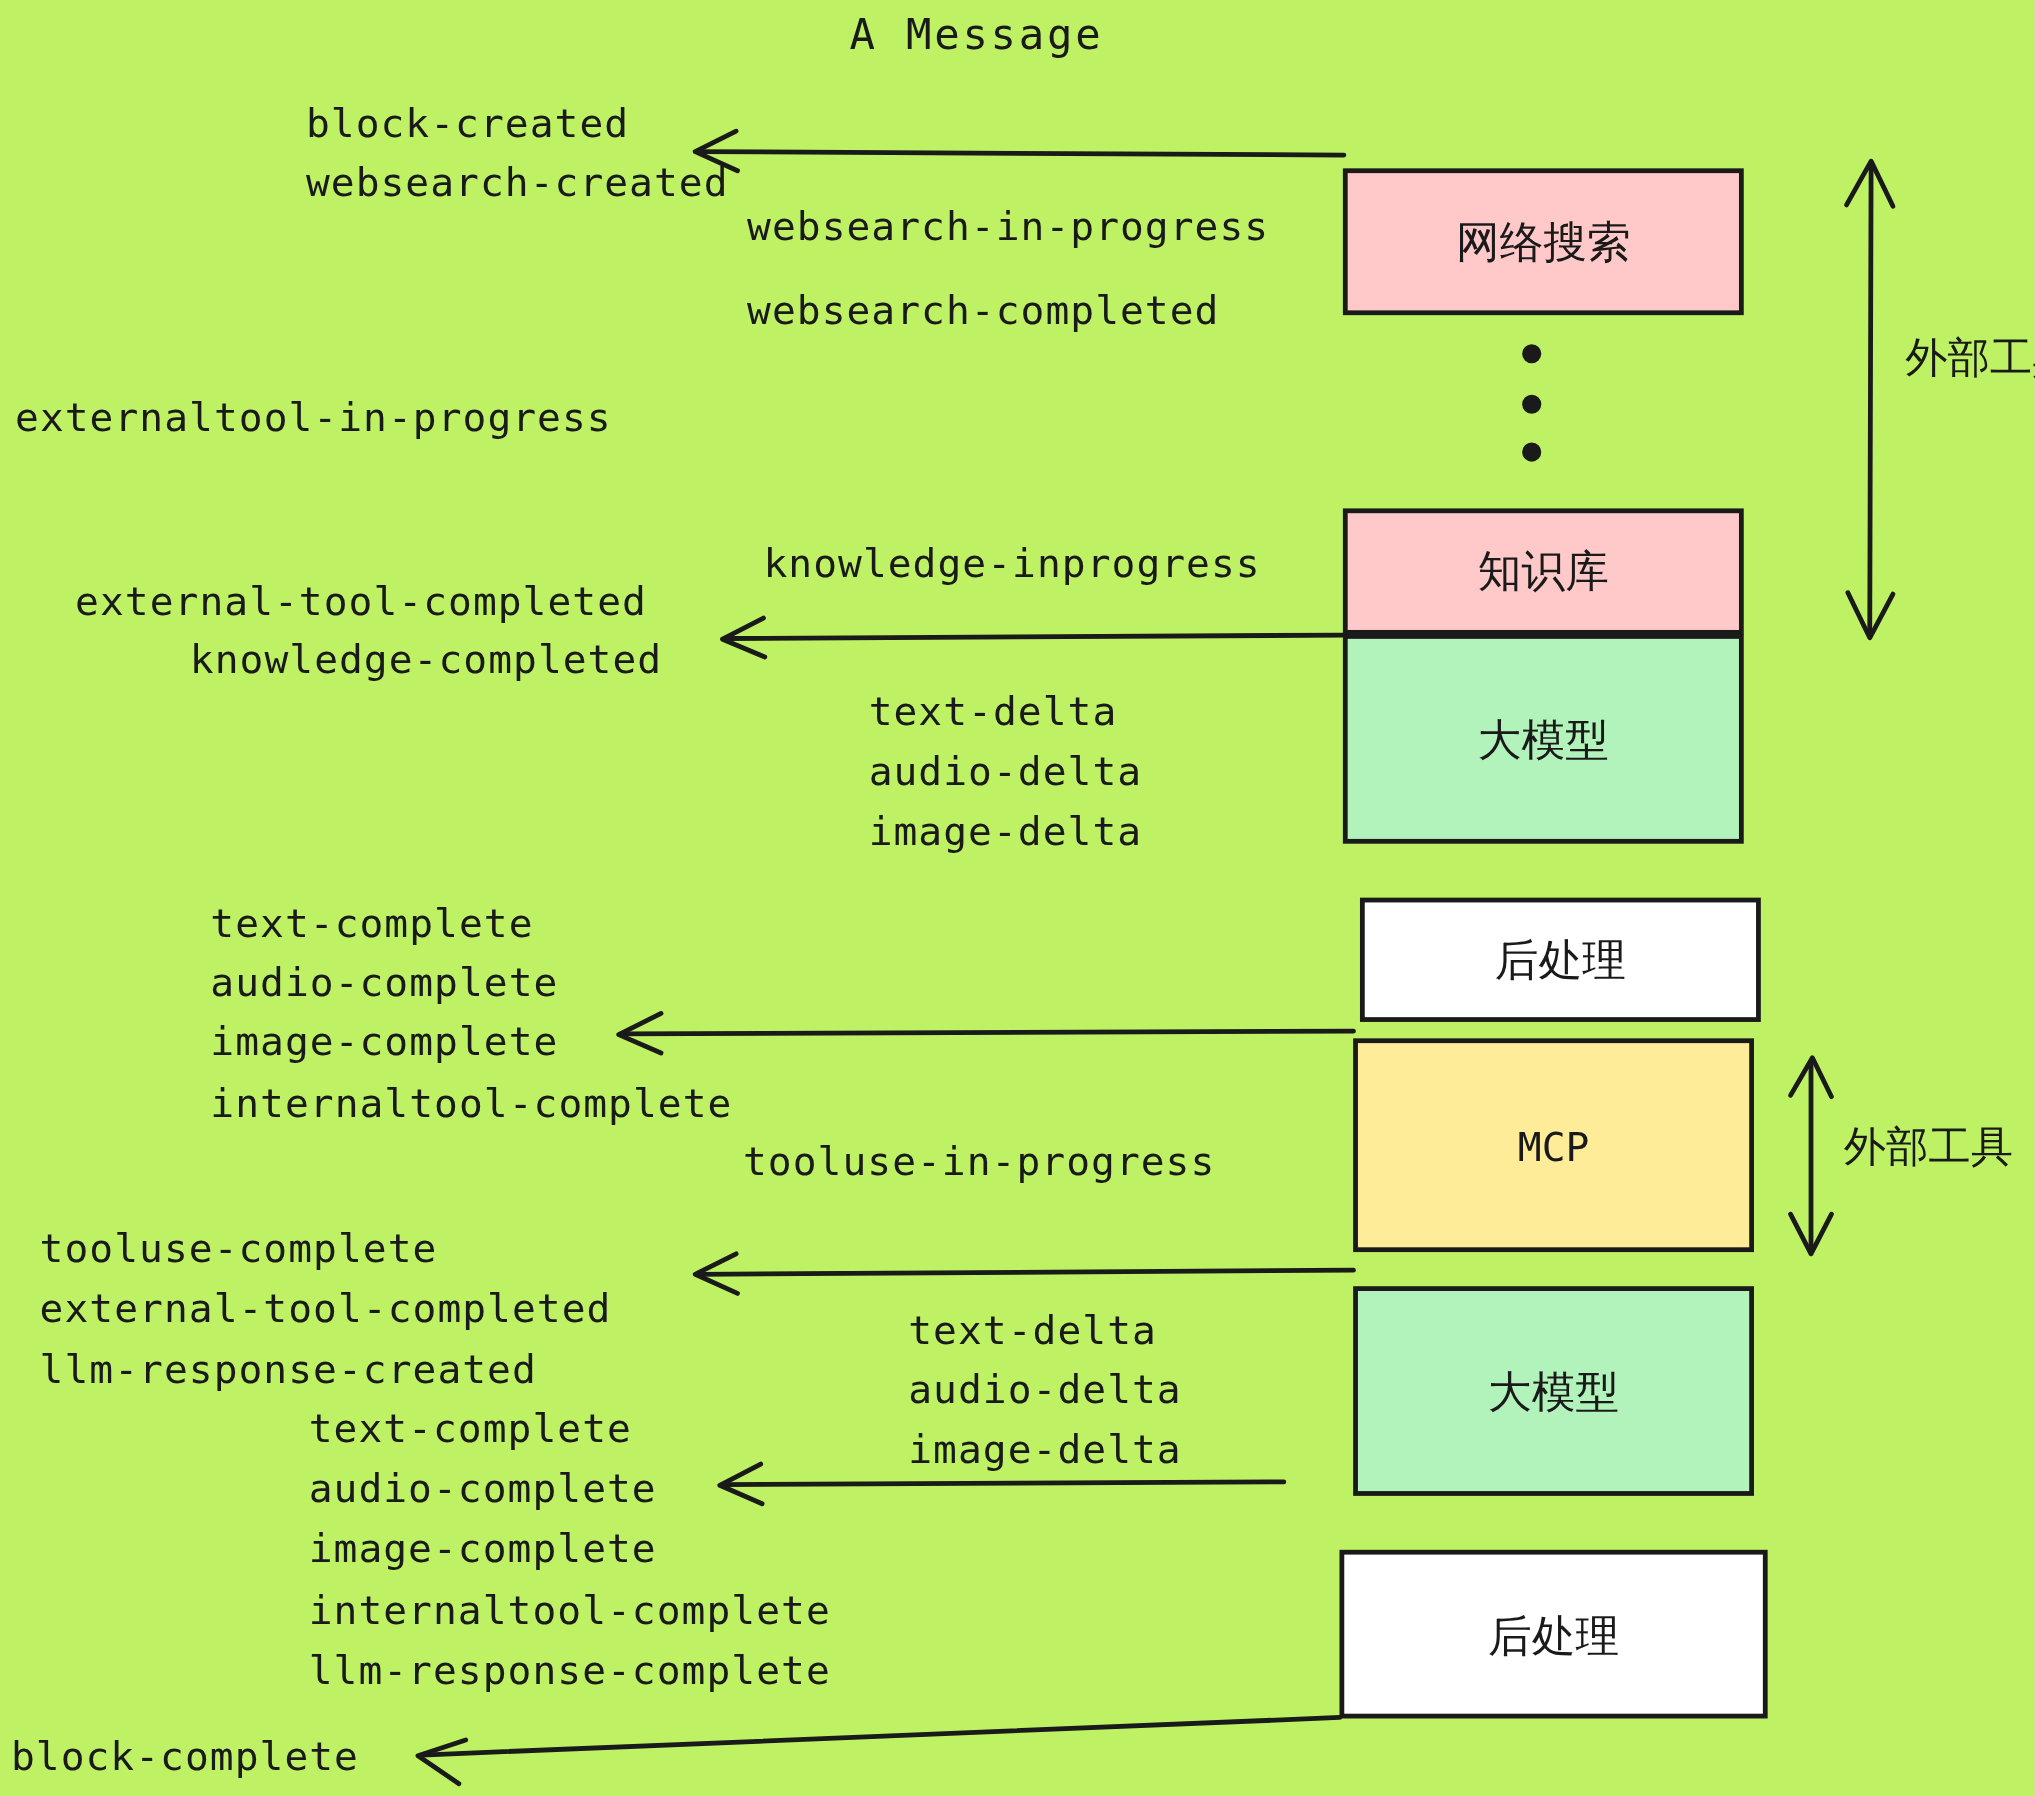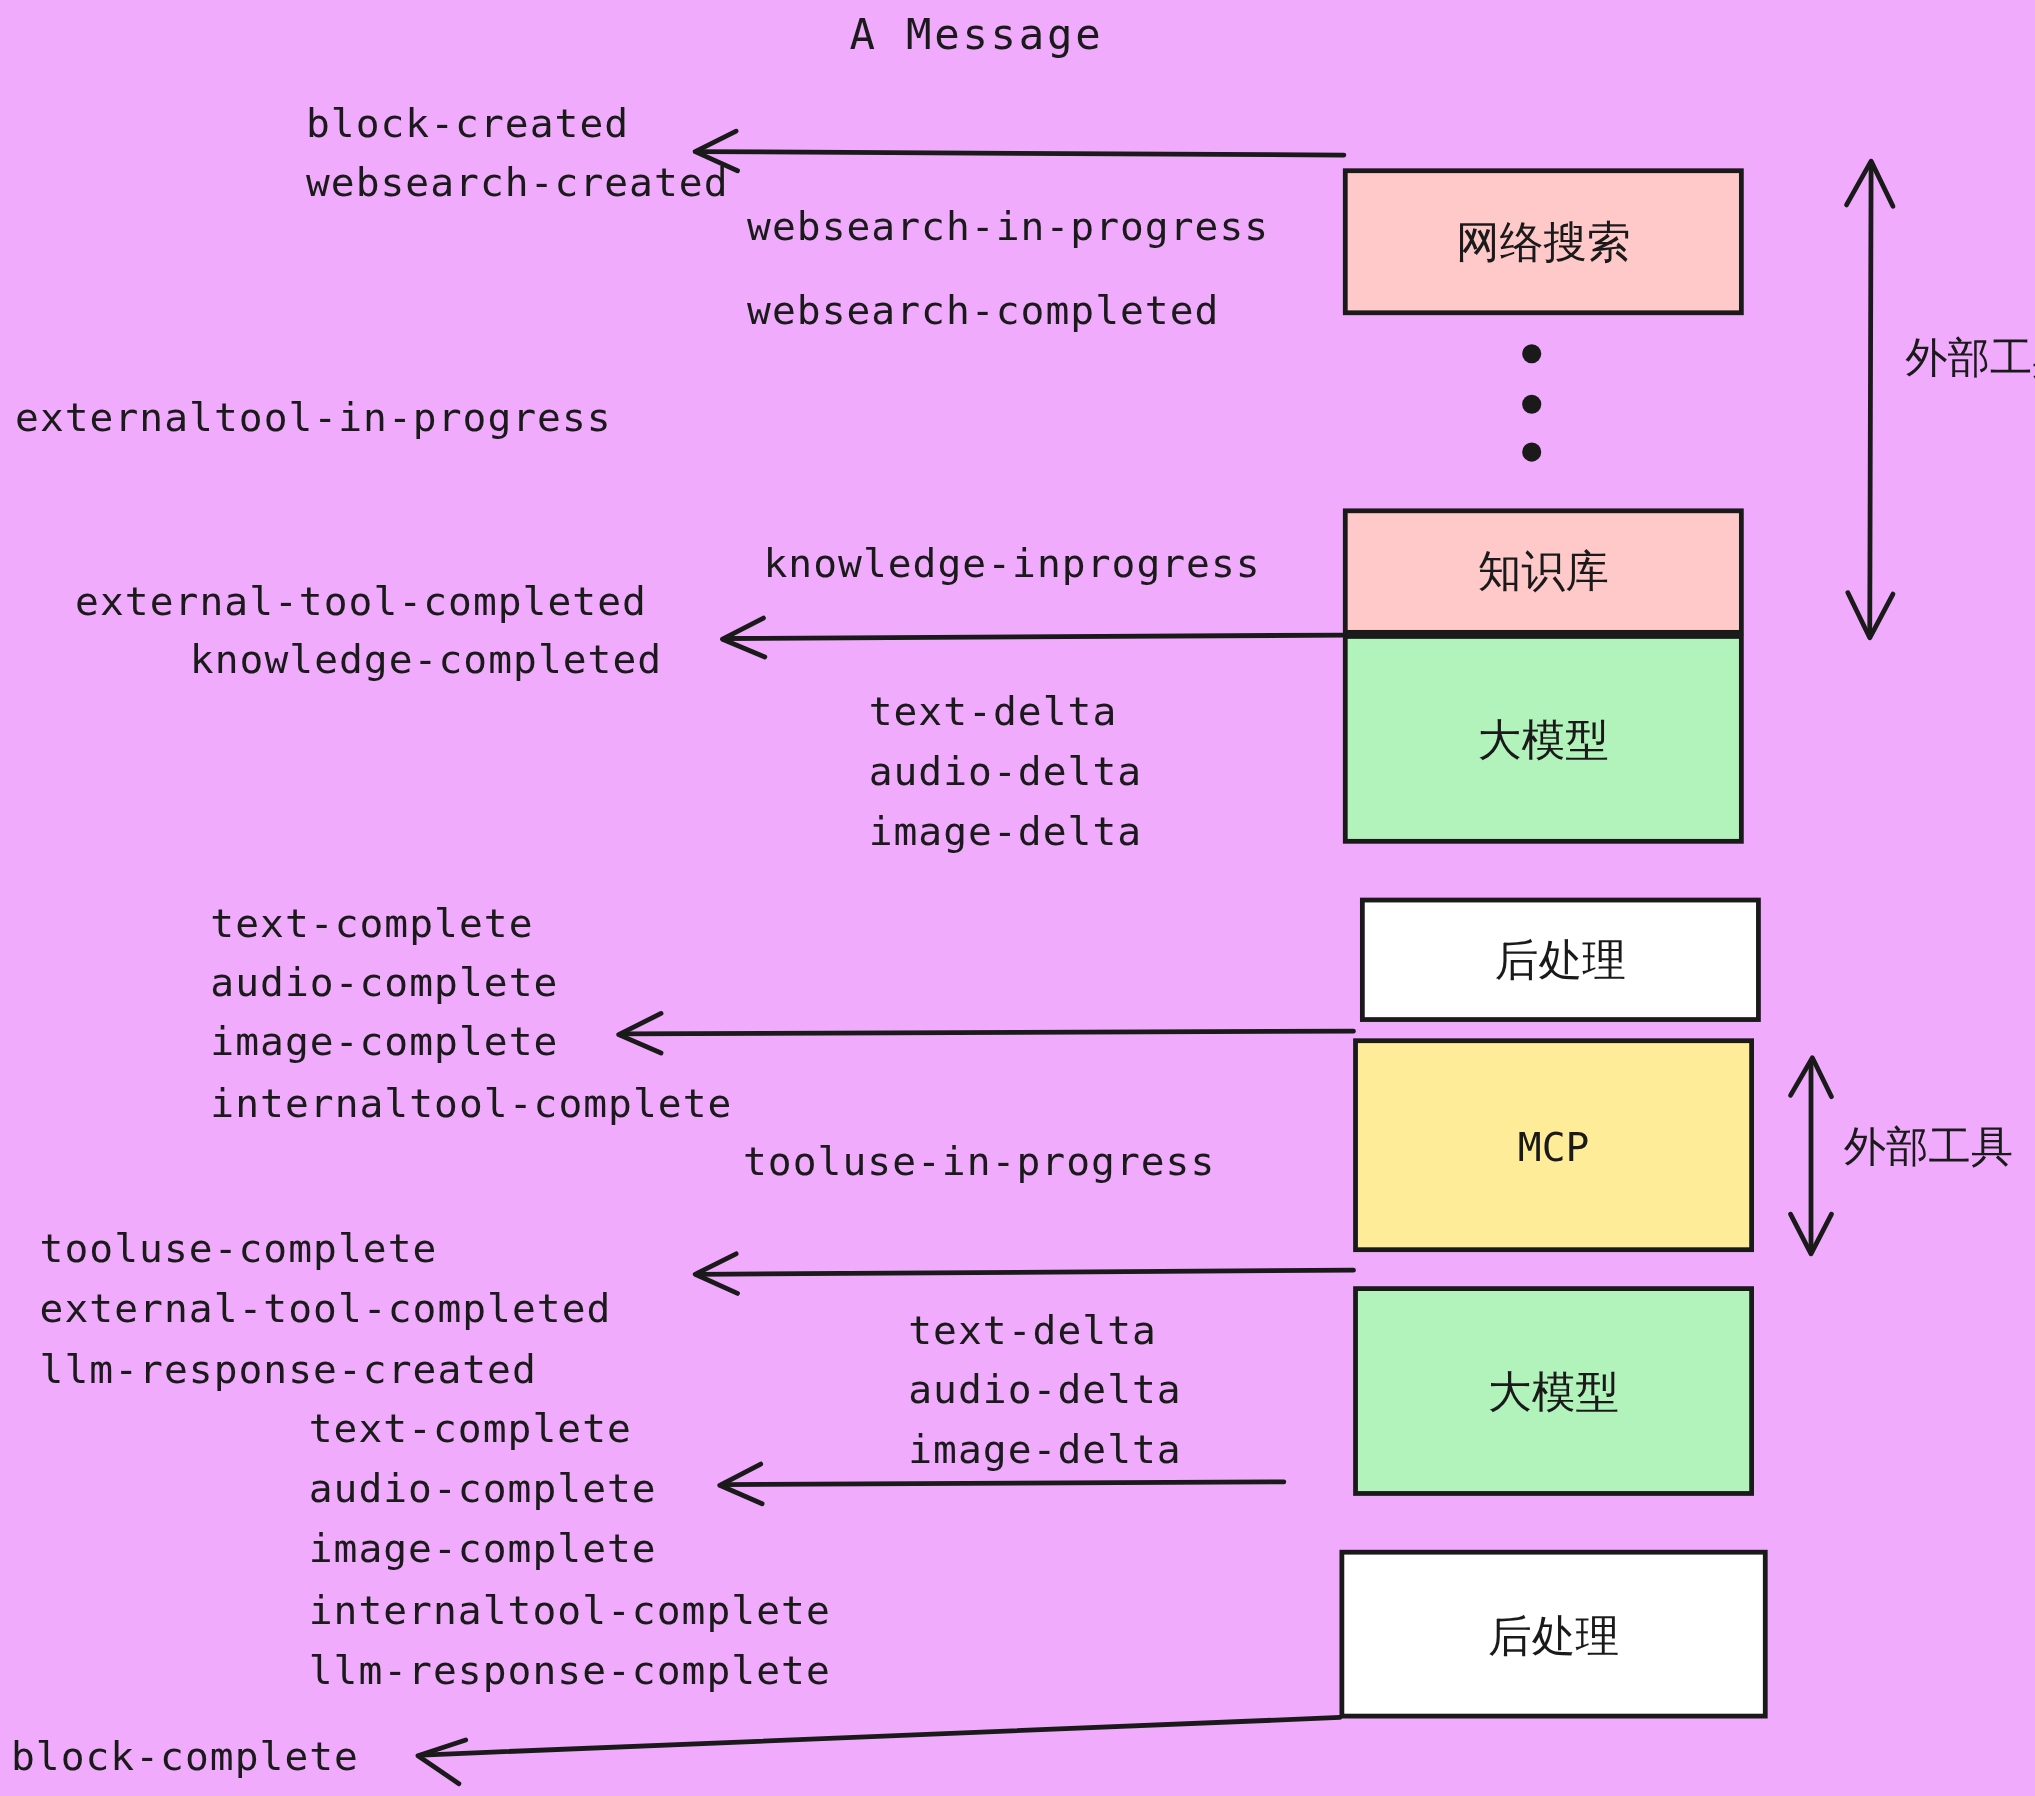--- a/index.html
+++ b/index.html
@@ -10,21 +10,21 @@
   body {
     width: 2035px;
     height: 1796px;
     overflow: hidden;
     font-family: "DejaVu Sans Mono", monospace;
   }
   #diagram-root {
     position: relative;
     width: 2035px;
     height: 1796px;
-    background: #f0abfc;
+    background: #bef264;
   }
   svg#diagram-svg {
     position: absolute;
     top: 0;
     left: 0;
     width: 2035px;
     height: 1796px;
     display: block;
   }
   .evt {

